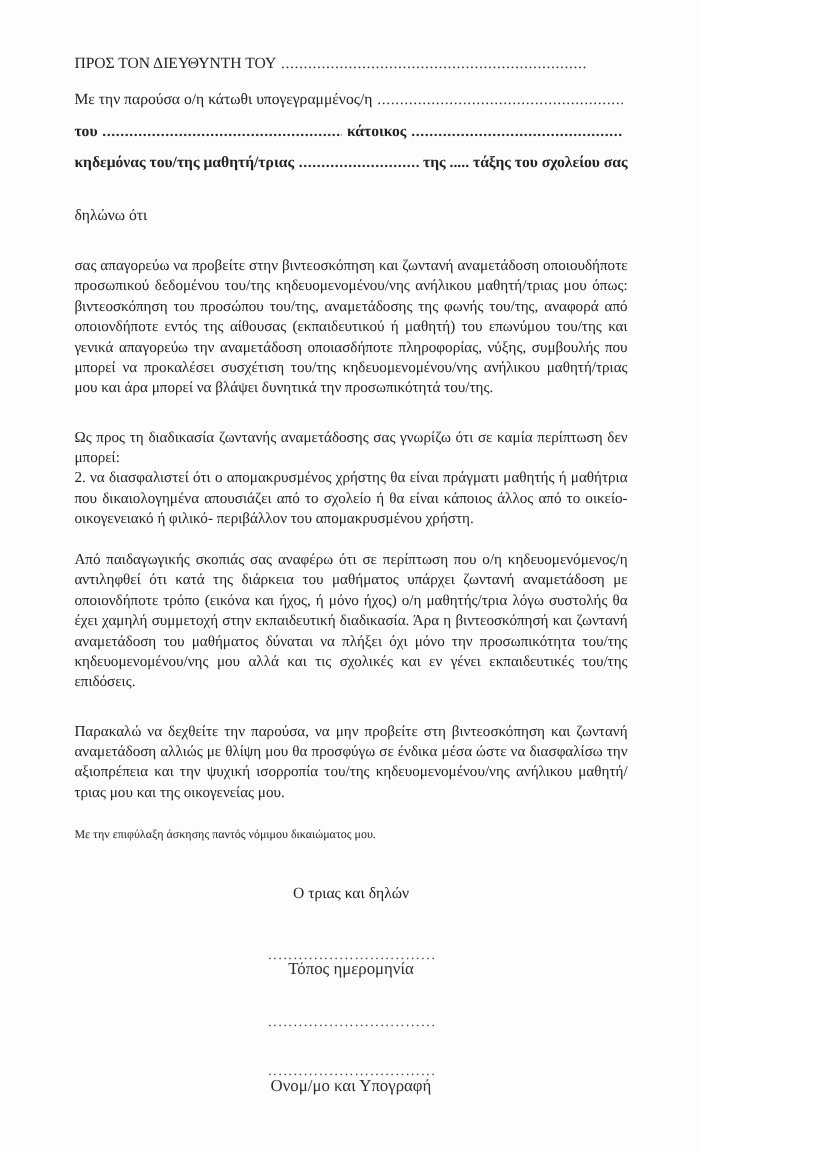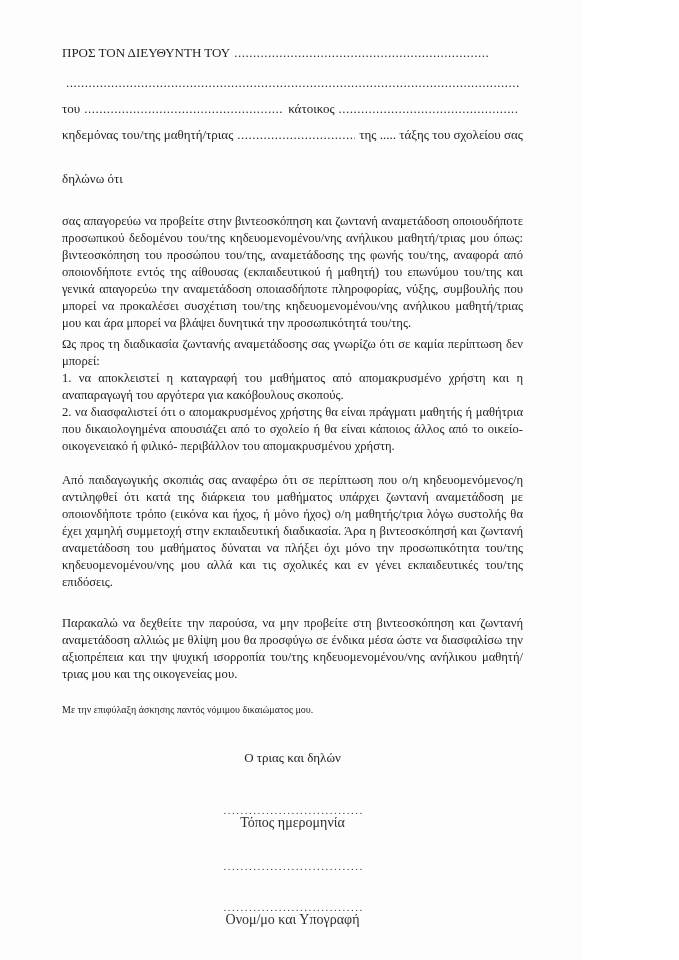--- a/index.html
+++ b/index.html
@@ -35,36 +35,36 @@
   .recipient .dotfill { margin-right: 34px; }
 
   .title {
     text-align: center;
     font-size: 14px;
     letter-spacing: 0.6px;
     margin-top: 17px;
   }
   .intro { margin-top: 9px; }
   .intro .line { line-height: 26px; }
-  .intro .line + .line { margin-top: 0; }
+  .intro .line + .line { margin-top: 0; font-weight: bold; }
 
   .center-heading {
     font-size: 13px;
     margin-top: 23px;
   }
 
   .para {
     margin: 0;
     margin-top: 26px;
     font-size: 12.6px;
     line-height: 17px;
     text-align: justify;
   }
   .para.tight { margin-top: 0; }
-  .para.gap1 { margin-top: 4px; }
+  .para.gap1 { margin-top: 24px; }
   .para.gap2 { margin-top: 17px; }
   .para.gap3 { margin-top: 24px; }
 
   .closing {
     margin-top: 18px;
     font-size: 10px;
     line-height: 17px;
   }
 
   .sig-block { text-align: center; }
@@ -99,41 +99,41 @@
 <div class="page">
 
   <div class="line recipient">
     <span>ΠΡΟΣ ΤΟΝ ΔΙΕΥΘΥΝΤΗ ΤΟΥ</span>
     <span class="dotfill">........................................................................................................................................................................................................</span>
   </div>
 
 
   <div class="intro">
     <div class="line">
+      <span>Με την παρούσα ο/η κάτωθι υπογεγραμμένος/η</span>
       <span class="dotfill">........................................................................................................................................................................................................</span>
     </div>
     <div class="line">
       <span>του</span>
       <span class="dotfill fixed200">........................................................................................................................................................................................................</span>
       <span>κάτοικος</span>
       <span class="dotfill">........................................................................................................................................................................................................</span>
     </div>
     <div class="line">
       <span>κηδεμόνας του/της μαθητή/τριας</span>
       <span class="dotfill">........................................................................................................................................................................................................</span>
       <span>της ..... τάξης του σχολείου σας</span>
     </div>
   </div>
 
   <div class="center-heading">δηλώνω ότι</div>
 
   <p class="para">σας απαγορεύω να προβείτε στην βιντεοσκόπηση και ζωντανή αναμετάδοση οποιουδήποτε προσωπικού δεδομένου του/της κηδευομενομένου/νης ανήλικου μαθητή/τριας μου όπως: βιντεοσκόπηση του προσώπου του/της, αναμετάδοσης της φωνής του/της, αναφορά από οποιονδήποτε εντός της αίθουσας (εκπαιδευτικού ή μαθητή) του επωνύμου του/της και γενικά απαγορεύω την αναμετάδοση οποιασδήποτε πληροφορίας, νύξης, συμβουλής που μπορεί να προκαλέσει συσχέτιση του/της κηδευομενομένου/νης ανήλικου μαθητή/τριας μου και άρα μπορεί να βλάψει δυνητικά την προσωπικότητά του/της.</p>
 
   <p class="para gap1">Ως προς τη διαδικασία ζωντανής αναμετάδοσης σας γνωρίζω ότι σε καμία περίπτωση δεν μπορεί:</p>
-  <p class="para tight">1. να αποκλειστεί η καταγραφή του μαθήματος από απομακρυσμένο χρήστη και η αναπαραγωγή του αργότερα για κακόβουλους σκοπούς.</p>
   <p class="para tight">2. να διασφαλιστεί ότι ο απομακρυσμένος χρήστης θα είναι πράγματι μαθητής ή μαθήτρια που δικαιολογημένα απουσιάζει από το σχολείο ή θα είναι κάποιος άλλος από το οικείο- οικογενειακό ή φιλικό- περιβάλλον του απομακρυσμένου χρήστη.</p>
 
   <p class="para gap2">Από παιδαγωγικής σκοπιάς σας αναφέρω ότι σε περίπτωση που ο/η κηδευομενόμενος/η αντιληφθεί ότι κατά της διάρκεια του μαθήματος υπάρχει ζωντανή αναμετάδοση με οποιονδήποτε τρόπο (εικόνα και ήχος, ή μόνο ήχος) ο/η μαθητής/τρια λόγω συστολής θα έχει χαμηλή συμμετοχή στην εκπαιδευτική διαδικασία. Άρα η βιντεοσκόπησή και ζωντανή αναμετάδοση του μαθήματος δύναται να πλήξει όχι μόνο την προσωπικότητα του/της κηδευομενομένου/νης μου αλλά και τις σχολικές και εν γένει εκπαιδευτικές του/της επιδόσεις.</p>
 
   <p class="para gap3">Παρακαλώ να δεχθείτε την παρούσα, να μην προβείτε στη βιντεοσκόπηση και ζωντανή αναμετάδοση αλλιώς με θλίψη μου θα προσφύγω σε ένδικα μέσα ώστε να διασφαλίσω την αξιοπρέπεια και την ψυχική ισορροπία του/της  κηδευομενομένου/νης ανήλικου μαθητή/τριας μου και της οικογενείας μου.</p>
 
   <div class="closing">Με την επιφύλαξη άσκησης παντός νόμιμου δικαιώματος μου.</div>
 
   <div class="sig-block">
     <div class="sig-heading">Ο τριας και δηλών</div>

